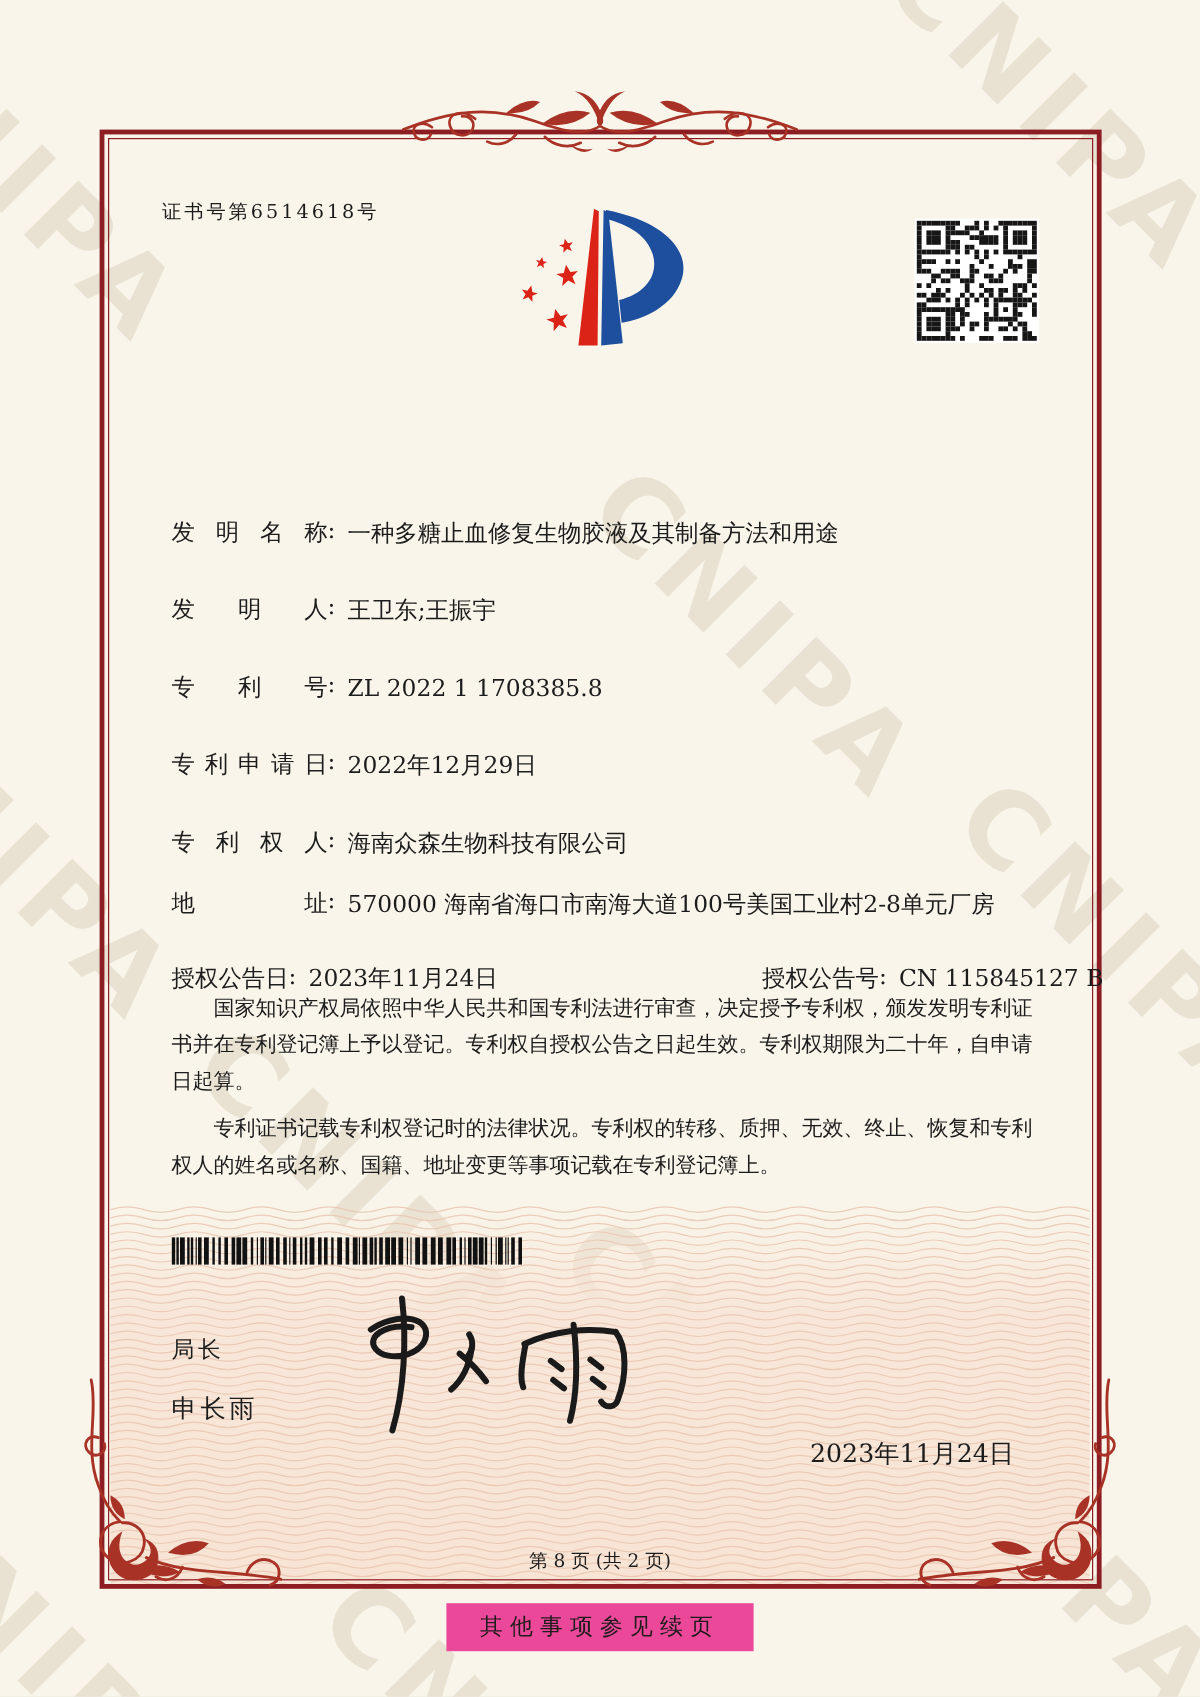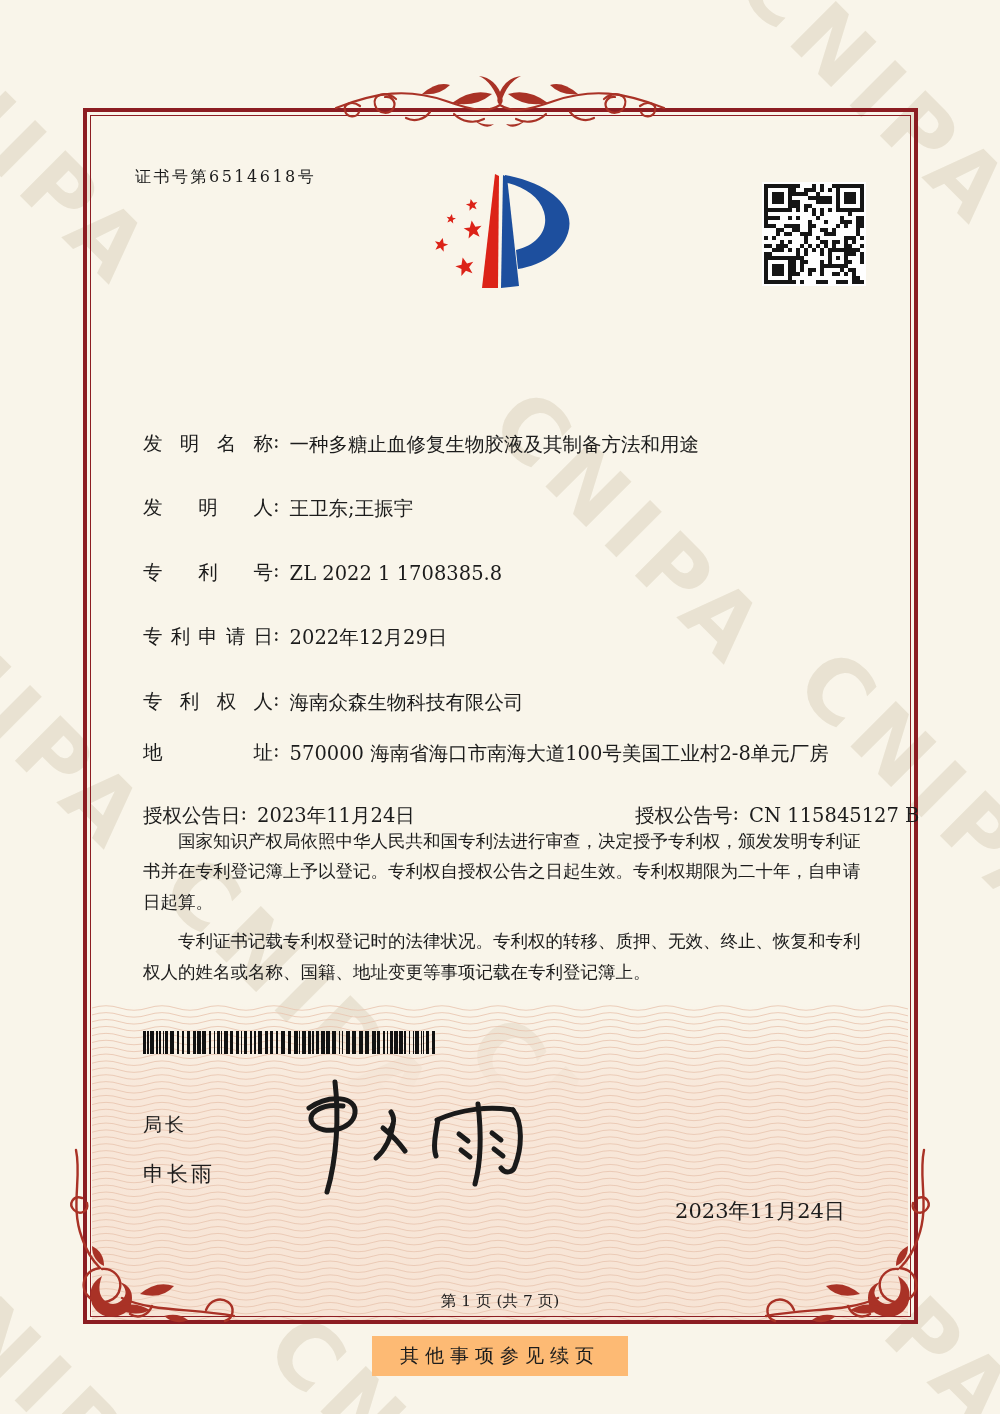--- a/index.html
+++ b/index.html
@@ -38,21 +38,21 @@
   #barcode{position:absolute;left:143px;top:1031px;width:294px;height:23px;}
   
   #director-title{position:absolute;left:143px;top:1112px;font-family:"DejaVu Sans",sans-serif;
                   font-size:19px;letter-spacing:3px;}
   #director-name{position:absolute;left:143px;top:1160px;font-family:Liberation Sans, sans-serif;
                  font-size:21px;letter-spacing:3px;}
   #signature{position:absolute;left:275px;top:1076px;width:270px;height:122px;}
   #issue-date{position:absolute;left:640px;top:1197px;width:240px;text-align:center;font-size:21px;}
   #page-info{position:absolute;left:0;top:1291px;width:1000px;text-align:center;font-size:15.5px;}
   #footer-note{position:absolute;left:0;top:1336px;width:1000px;text-align:center;font-size:19px;}
-  #footer-note span{background:#fdba74;padding:7px 28px;letter-spacing:6px;display:inline-block;}
+  #footer-note span{background:#ec4899;padding:7px 28px;letter-spacing:6px;display:inline-block;}
   
   #orn-top{position:absolute;left:334px;top:74px;width:332px;height:72px;}
   #orn-bl{position:absolute;left:56px;top:1148px;width:202px;height:200px;}
   #orn-br{position:absolute;left:742px;top:1148px;width:202px;height:200px;transform:scaleX(-1);}
 </style>
 </head>
 <body>
 
 <div id="page">
 
@@ -609,19 +609,19 @@
       <path d="M238,34 C248,46 247,72 240,90 C238,97 230,98 226,92"></path>
       <path d="M184,58 l9,7"></path>
       <path d="M186,74 l9,7"></path>
       <path d="M217,57 l9,7"></path>
       <path d="M219,73 l9,7"></path>
     </g>
   </svg>
 
   <div id="issue-date">2023年11月24日</div>
 
-  <div id="page-info">第 1 页 (共 7 页)</div>
+  <div id="page-info">第 8 页 (共 2 页)</div>
 
   <div id="footer-note">
     <span>其他事项参见续页</span>
   </div>
 
 </div>
 
 </body></html>

